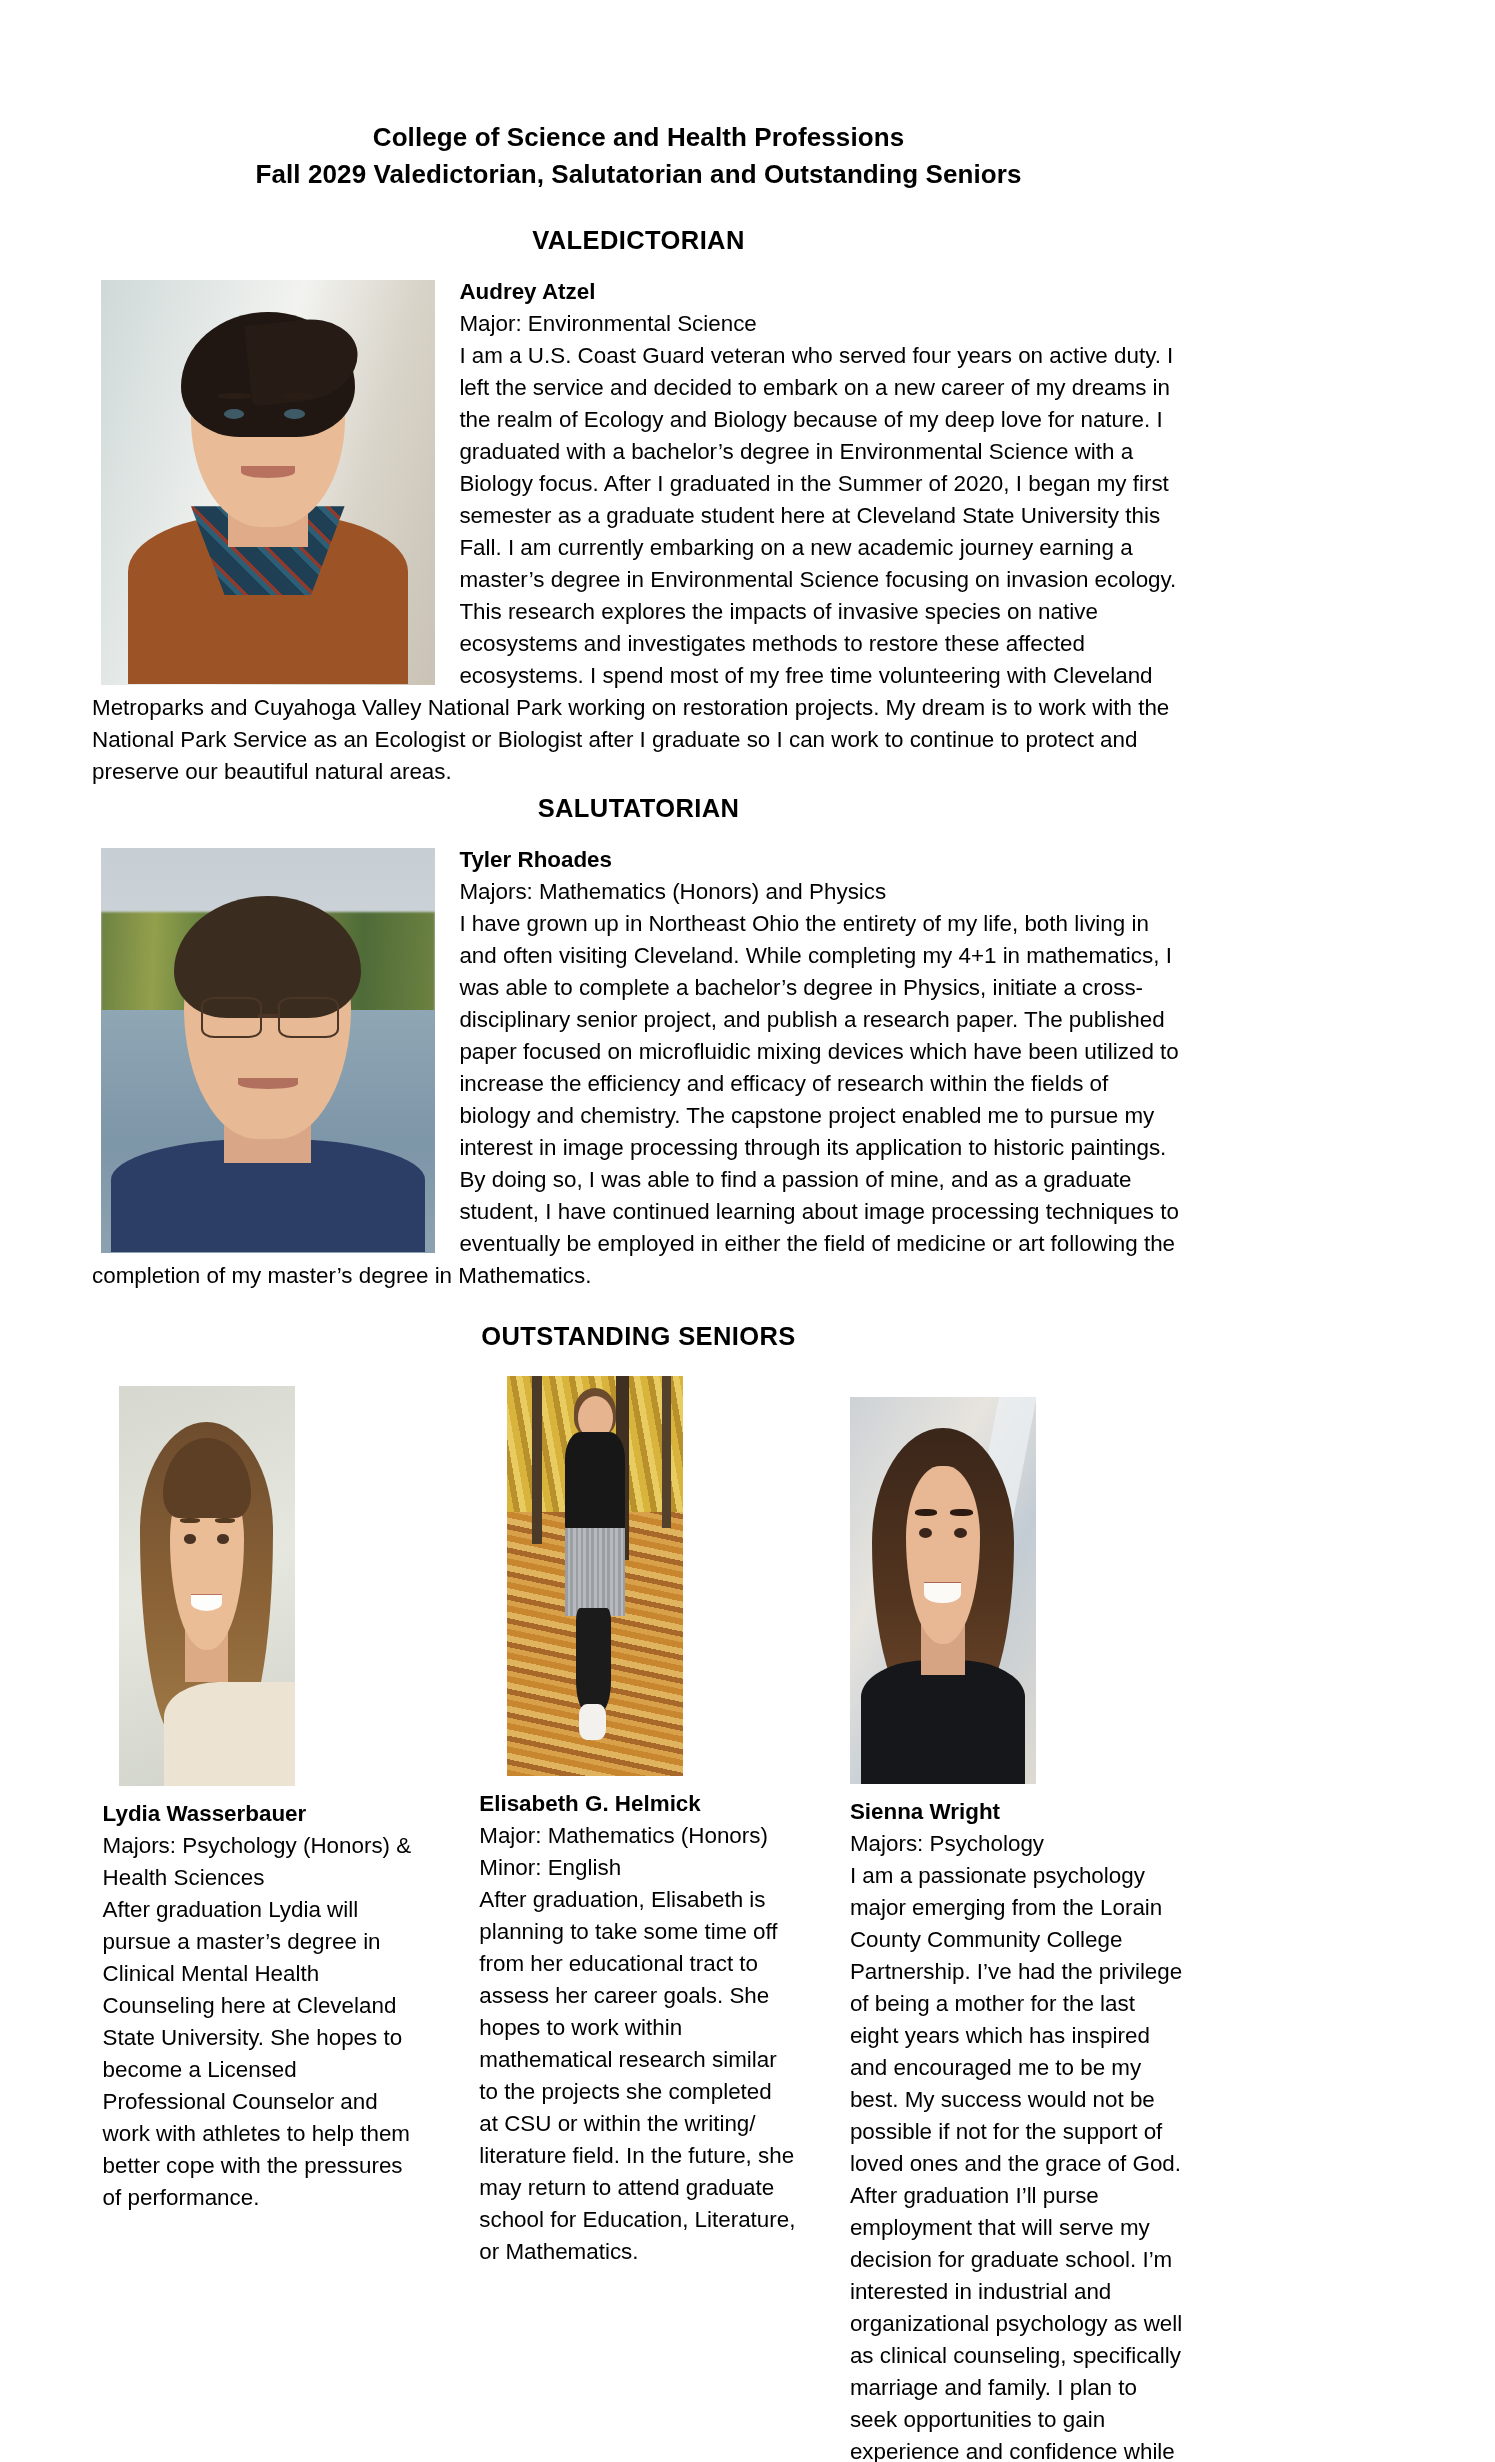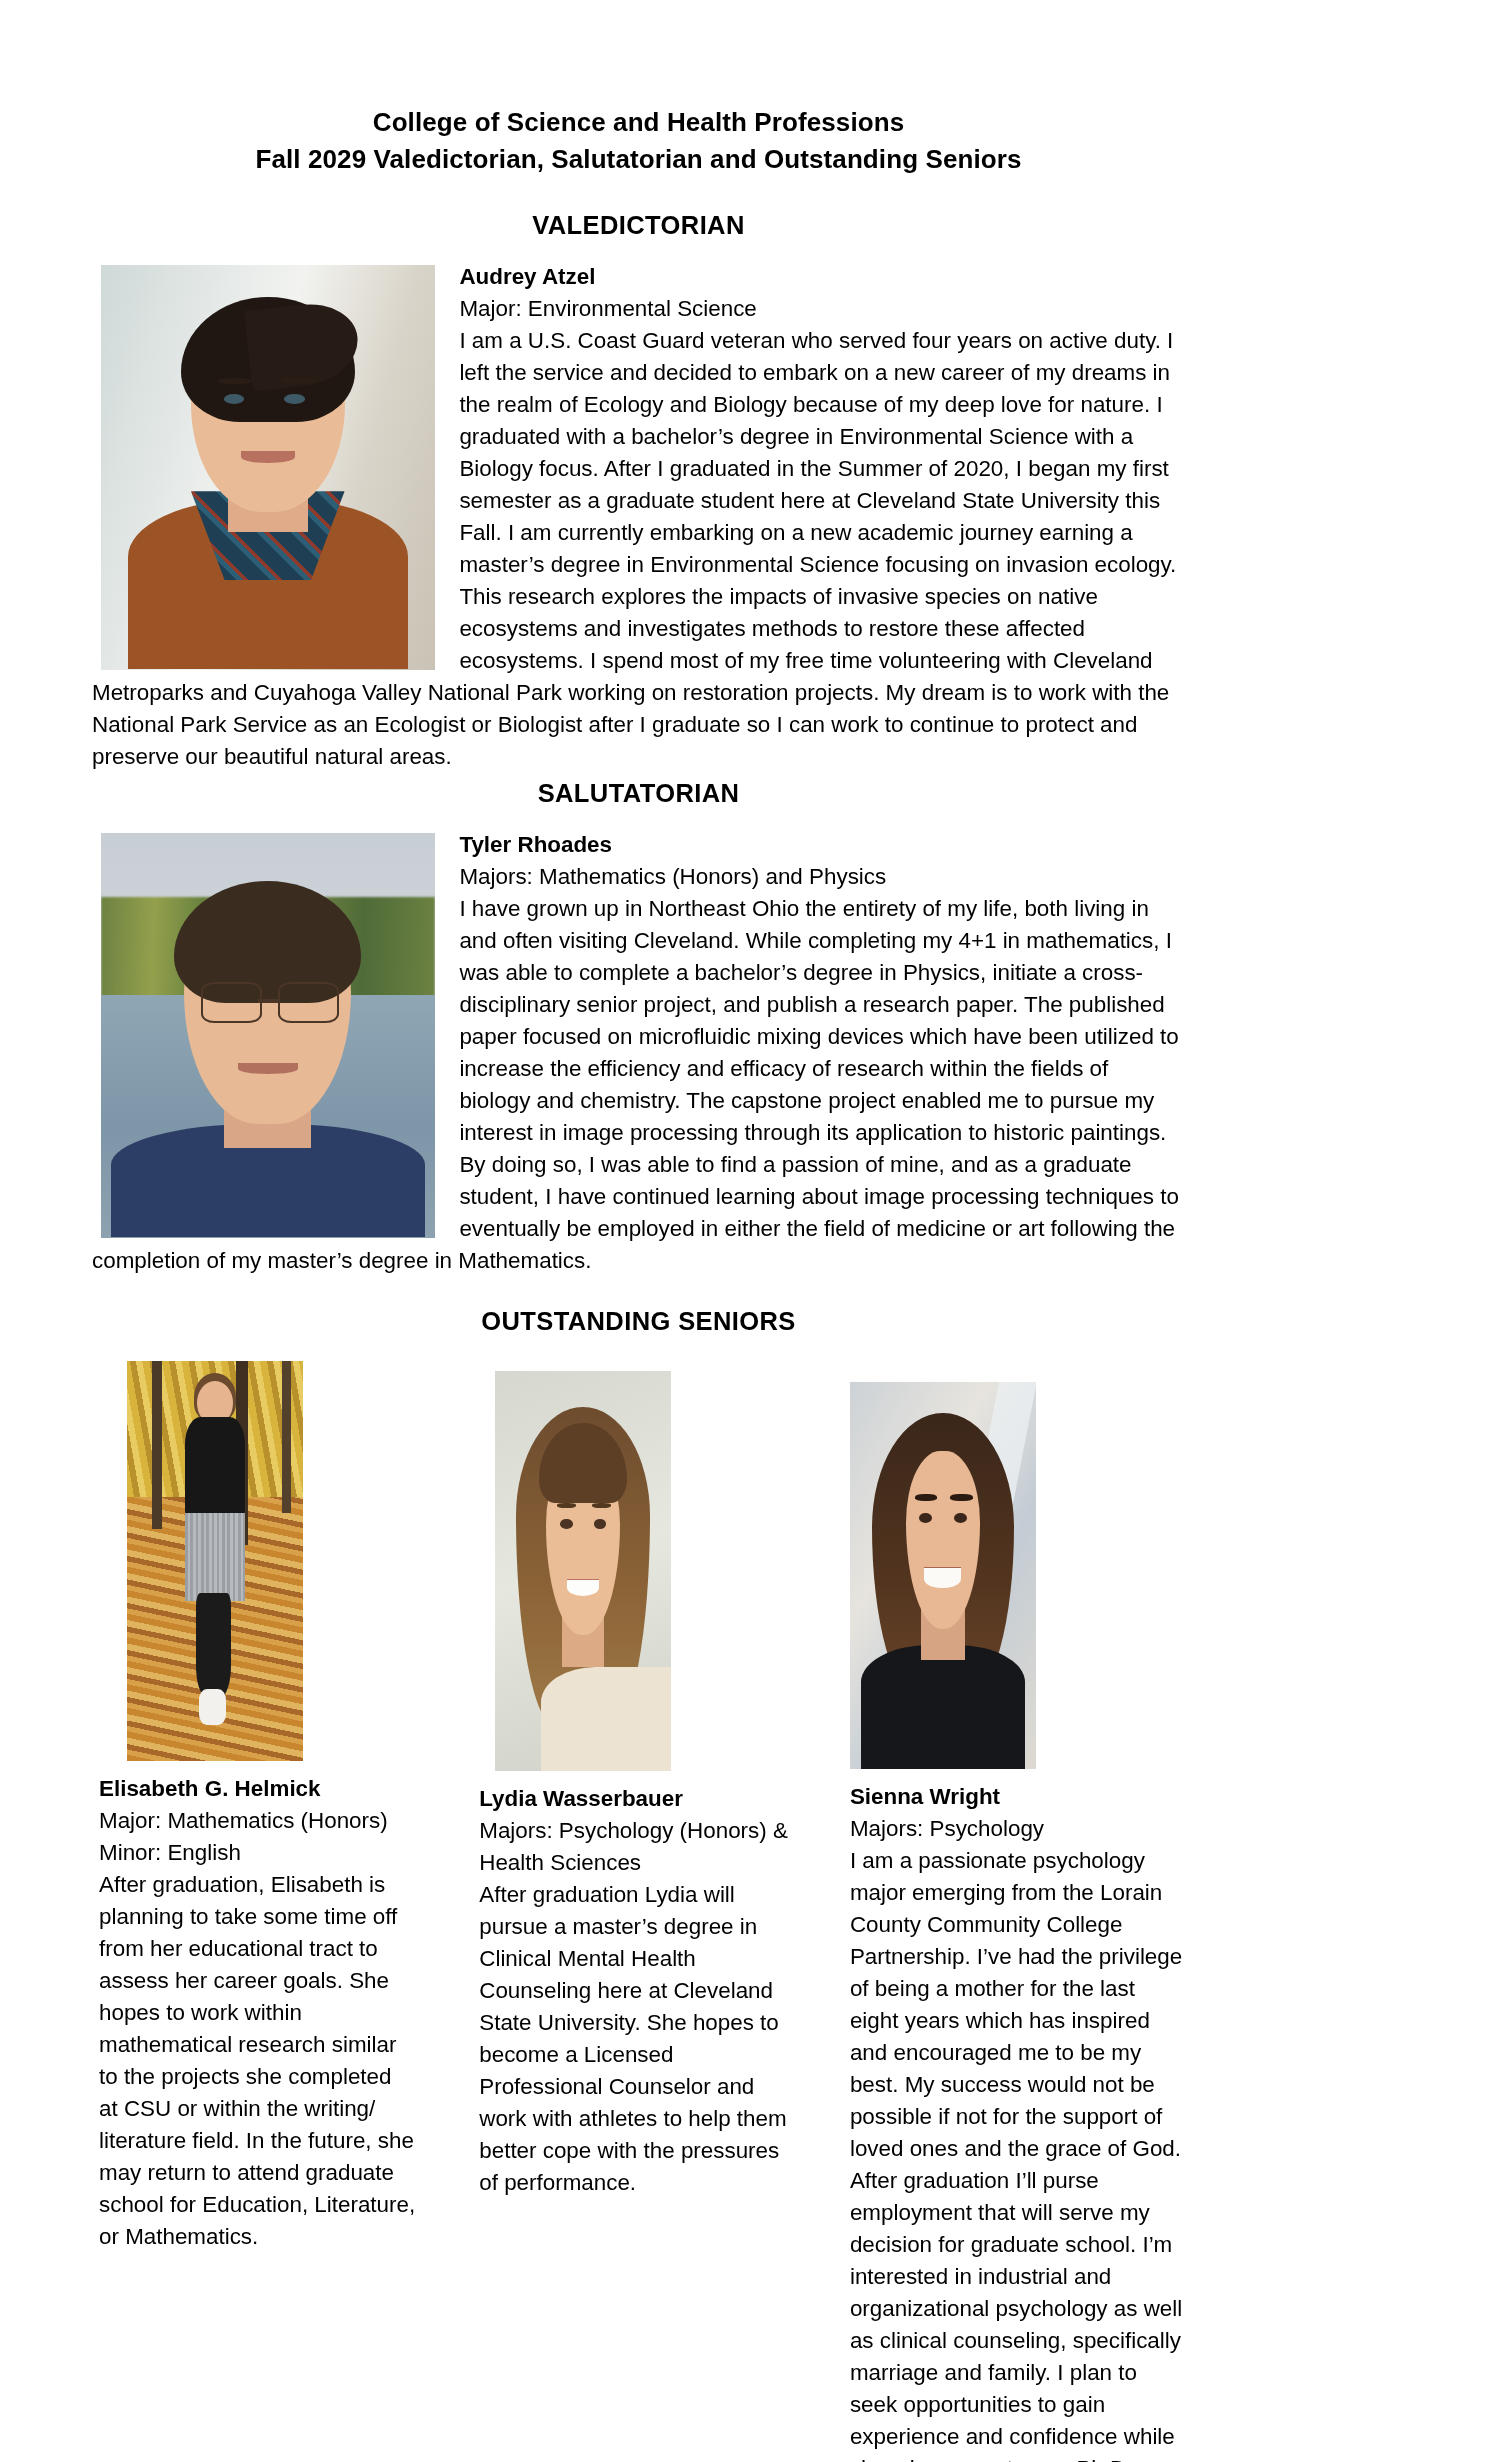--- a/index.html
+++ b/index.html
@@ -14,21 +14,21 @@
     color: #000000;
     -webkit-font-smoothing: antialiased;
   }
 
   .page {
     position: relative;
     width: 1277px;
     height: 2462px;
     background: #ffffff;
     box-sizing: border-box;
-    padding: 0 92px;
+    padding: 15px 92px;
   }
 
   
   .doc-title {
     text-align: center;
     font-weight: bold;
     font-size: 26px;
     line-height: 37px;
     padding-top: 104px;
     letter-spacing: 0.1px;
@@ -255,59 +255,59 @@
     </div>
     <span class="person-name">Tyler Rhoades</span>
     <span class="person-major">Majors: Mathematics (Honors) and Physics</span>
     <span class="bio">I have grown up in Northeast Ohio the entirety of my life, both living in and often visiting Cleveland. While completing my 4+1 in mathematics, I was able to complete a bachelor’s degree in Physics, initiate a cross-disciplinary senior project, and publish a research paper. The published paper focused on microfluidic mixing devices which have been utilized to increase the efficiency and efficacy of research within the fields of biology and chemistry. The capstone project enabled me to pursue my interest in image processing through its application to historic paintings. By doing so, I was able to find a passion of mine, and as a graduate student, I have continued learning about image processing techniques to eventually be employed in either the field of medicine or art following the completion of my master’s degree in Mathematics.</span>
   </div>
 
   <div class="section-heading" id="heading-outstanding">OUTSTANDING SENIORS</div>
 
   <div class="seniors">
 
+    <div class="senior senior-col-1">
+      <div class="photo" id="senior-photo-1">
+        <div class="ph lyd-bg"></div>
+        <div class="ph lyd-hairback"></div>
+        <div class="ph lyd-sweater"></div>
+        <div class="ph lyd-neck"></div>
+        <div class="ph lyd-face"></div>
+        <div class="ph lyd-hairtop2"></div>
+        <div class="ph lyd-browL"></div>
+        <div class="ph lyd-browR"></div>
+        <div class="ph lyd-eyeL"></div>
+        <div class="ph lyd-eyeR"></div>
+        <div class="ph lyd-smile"></div>
+      </div>
+      <span class="person-name">Lydia Wasserbauer</span>
+      <span class="person-major">Majors: Psychology (Honors) &amp; Health Sciences</span>
+      <span class="bio">After graduation Lydia will pursue a master’s degree in Clinical Mental Health Counseling here at Cleveland State University. She hopes to become a Licensed Professional Counselor and work with athletes to help them better cope with the pressures of performance.</span>
+    </div>
+
     <div class="senior senior-col-0">
       <div class="photo" id="senior-photo-0">
         <div class="ph eli-bg"></div>
         <div class="ph eli-canopy"></div>
         <div class="ph eli-trunk1"></div>
         <div class="ph eli-trunk2"></div>
         <div class="ph eli-trunk3"></div>
         <div class="ph eli-hair"></div>
         <div class="ph eli-head"></div>
         <div class="ph eli-top"></div>
         <div class="ph eli-skirt"></div>
         <div class="ph eli-legs"></div>
         <div class="ph eli-sock"></div>
       </div>
       <span class="person-name">Elisabeth G. Helmick</span>
       <span class="person-major">Major: Mathematics (Honors)</span>
       <span class="person-major">Minor: English</span>
       <span class="bio">After graduation, Elisabeth is planning to take some time off from her educational tract to assess her career goals. She hopes to work within mathematical research similar to the projects she completed at CSU or within the writing/ literature field. In the future, she may return to attend graduate school for Education, Literature, or Mathematics.</span>
     </div>
 
-    <div class="senior senior-col-1">
-      <div class="photo" id="senior-photo-1">
-        <div class="ph lyd-bg"></div>
-        <div class="ph lyd-hairback"></div>
-        <div class="ph lyd-sweater"></div>
-        <div class="ph lyd-neck"></div>
-        <div class="ph lyd-face"></div>
-        <div class="ph lyd-hairtop2"></div>
-        <div class="ph lyd-browL"></div>
-        <div class="ph lyd-browR"></div>
-        <div class="ph lyd-eyeL"></div>
-        <div class="ph lyd-eyeR"></div>
-        <div class="ph lyd-smile"></div>
-      </div>
-      <span class="person-name">Lydia Wasserbauer</span>
-      <span class="person-major">Majors: Psychology (Honors) &amp; Health Sciences</span>
-      <span class="bio">After graduation Lydia will pursue a master’s degree in Clinical Mental Health Counseling here at Cleveland State University. She hopes to become a Licensed Professional Counselor and work with athletes to help them better cope with the pressures of performance.</span>
-    </div>
-
     <div class="senior senior-col-2">
       <div class="photo" id="senior-photo-2">
         <div class="ph sie-bg"></div>
         <div class="ph sie-bar"></div>
         <div class="ph sie-hair"></div>
         <div class="ph sie-turtle"></div>
         <div class="ph sie-neck"></div>
         <div class="ph sie-face"></div>
         <div class="ph sie-browL"></div>
         <div class="ph sie-browR"></div>

